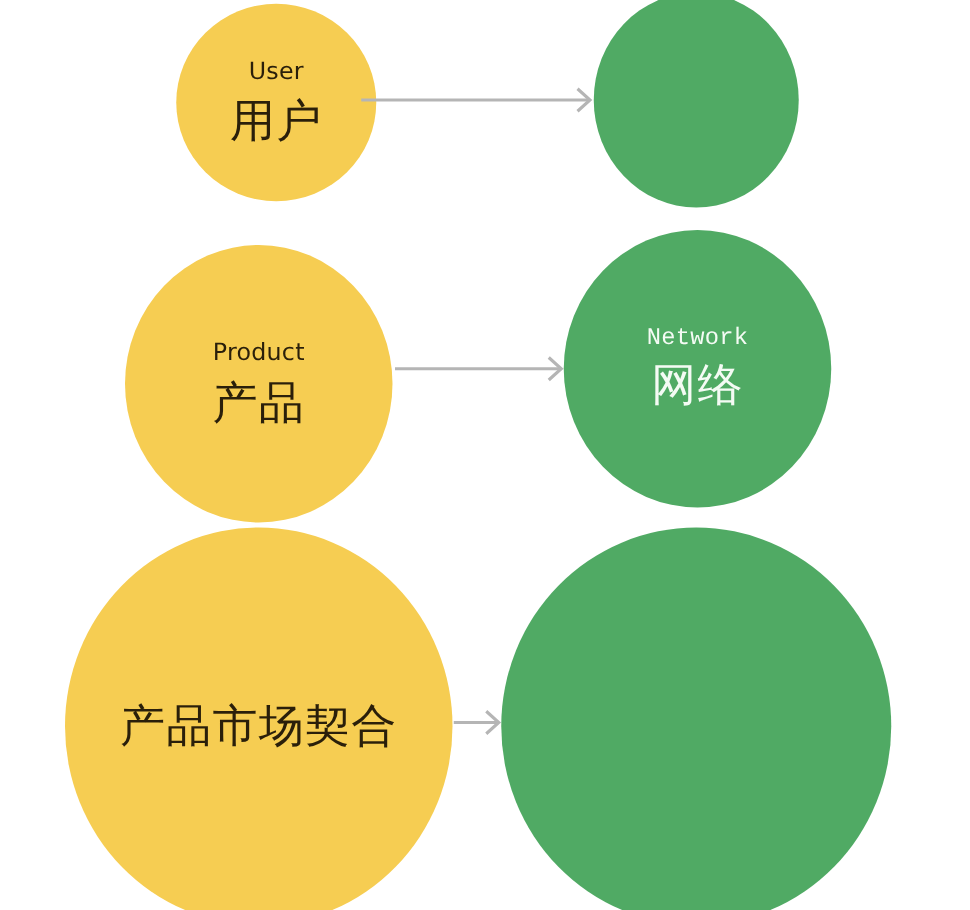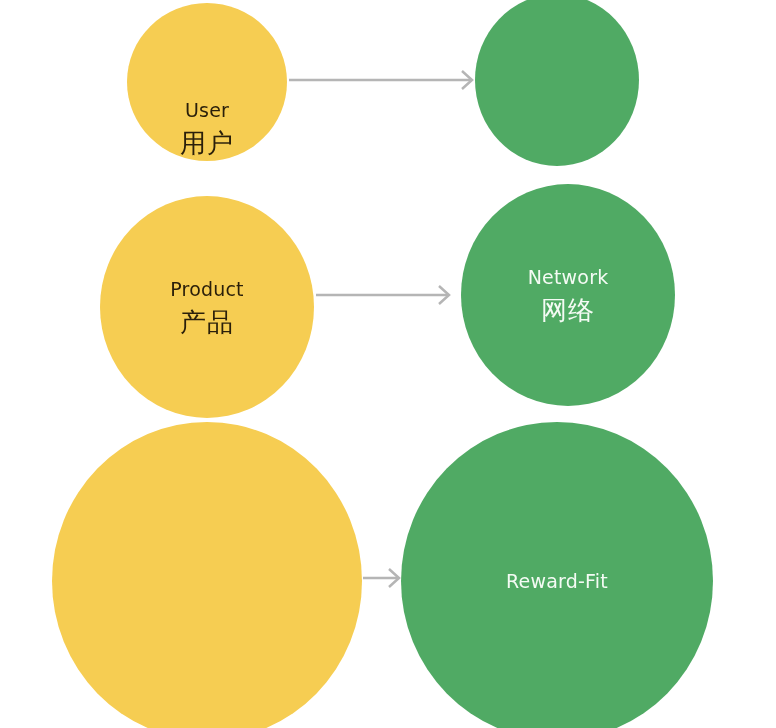--- a/index.html
+++ b/index.html
@@ -3,28 +3,28 @@
   <meta charset="utf-8">
   <style>
     html, body { margin: 0; padding: 0; background: #ffffff; }
     body { width: 776px; height: 728px; position: relative; overflow: hidden;
            font-family: "DejaVu Sans", "Liberation Sans", sans-serif; }
     .node { position: absolute; border-radius: 50%; display: flex; flex-direction: column;
             align-items: center; justify-content: center; text-align: center; }
     .yellow { background: #f6cd52; color: #2a1f0a; }
     .green { background: #50aa64; color: #f4fbf4; }
     .en { font-size: 19px; line-height: 1.6; letter-spacing: 0.2px; }
-    .zh { font-size: 26px; line-height: 1.3; margin-top: 2px; letter-spacing: 1px; }
+    .zh { font-size: 36px; line-height: 1.3; margin-top: 2px; letter-spacing: 1px; }
     .arrow { position: absolute; }
     .arrow svg { display: block; }
   </style>
 </head>
 <body>
 
-<div class="node yellow" style="left:127px; top:3px; width:160px; height:158px;justify-content:flex-end;">
+<div class="node yellow" style="left:141px; top:3px; width:160px; height:158px;">
   <div class="en">User</div>
   <div class="zh">用户</div>
 </div>
 <div class="arrow" style="left:287px; top:68px;">
   <svg width="190" height="24">
     <line x1="2" y1="12" x2="185" y2="12" stroke="#b5b5b5" stroke-width="2.5"></line>
     <polyline points="175,3 185,12 175,21" fill="none" stroke="#b5b5b5" stroke-width="2.5"></polyline>
   </svg>
 </div>
 <div class="node green" style="left:475px; top:-6px; width:164px; height:172px;">
@@ -33,28 +33,28 @@
 <div class="node yellow" style="left:100px; top:196px; width:214px; height:222px;">
   <div class="en">Product</div>
   <div class="zh">产品</div>
 </div>
 <div class="arrow" style="left:314px; top:283px;">
   <svg width="140" height="24">
     <line x1="2" y1="12" x2="135" y2="12" stroke="#b5b5b5" stroke-width="2.5"></line>
     <polyline points="125,3 135,12 125,21" fill="none" stroke="#b5b5b5" stroke-width="2.5"></polyline>
   </svg>
 </div>
-<div class="node green" style="left:461px; top:184px; width:214px; height:222px;">
+<div class="node green" style="left:451px; top:184px; width:214px; height:222px;font-family:Liberation Mono, monospace;">
   <div class="en">Network</div>
   <div class="zh">网络</div>
 </div>
 
 <div class="node yellow" style="left:52px; top:422px; width:310px; height:318px;">
+  <div class="zh">产品市场契合</div>
 </div>
 <div class="arrow" style="left:361px; top:566px;">
   <svg width="42" height="24">
     <line x1="2" y1="12" x2="38" y2="12" stroke="#b5b5b5" stroke-width="2.5"></line>
     <polyline points="28,3 38,12 28,21" fill="none" stroke="#b5b5b5" stroke-width="2.5"></polyline>
   </svg>
 </div>
 <div class="node green" style="left:401px; top:422px; width:312px; height:318px;">
-  <div class="en">Reward-Fit</div>
 </div>
 
 </body></html>

